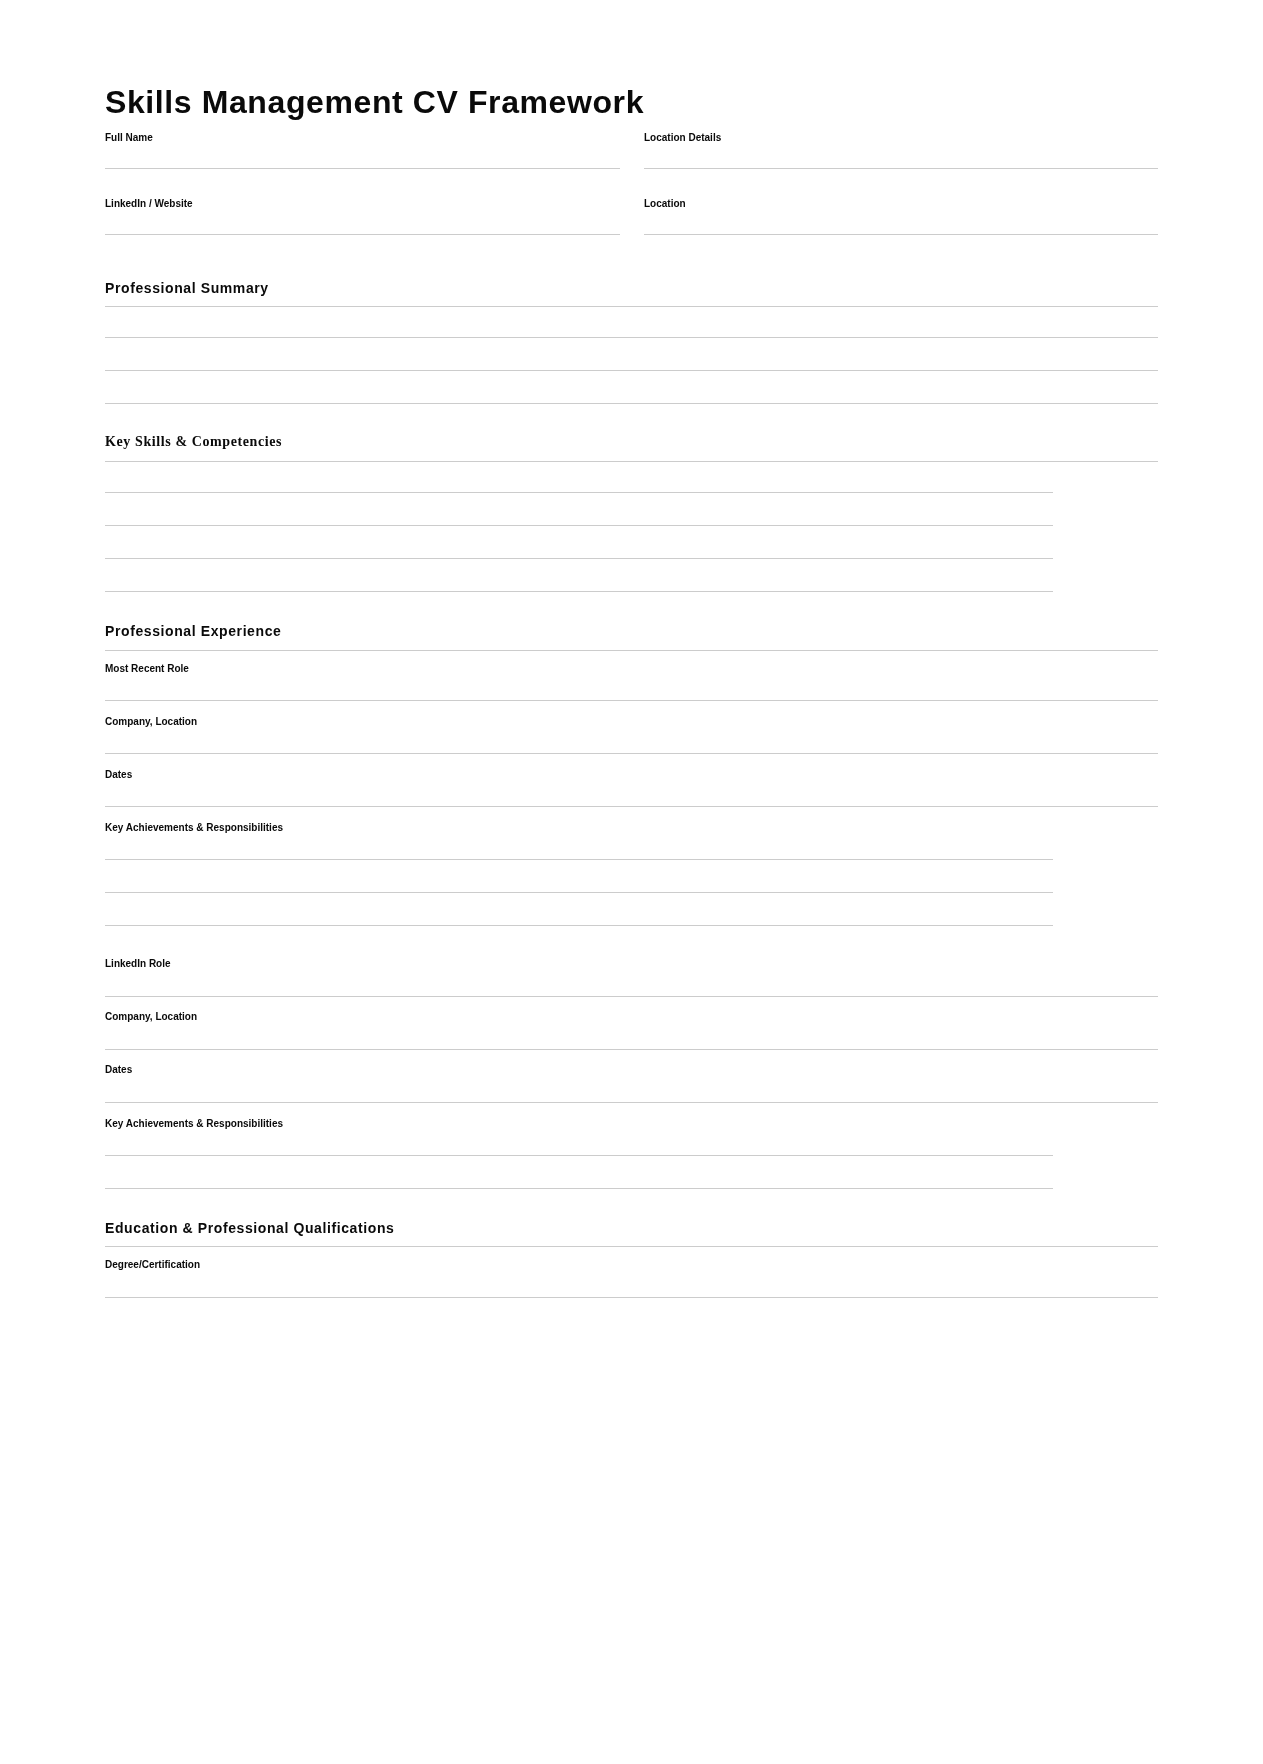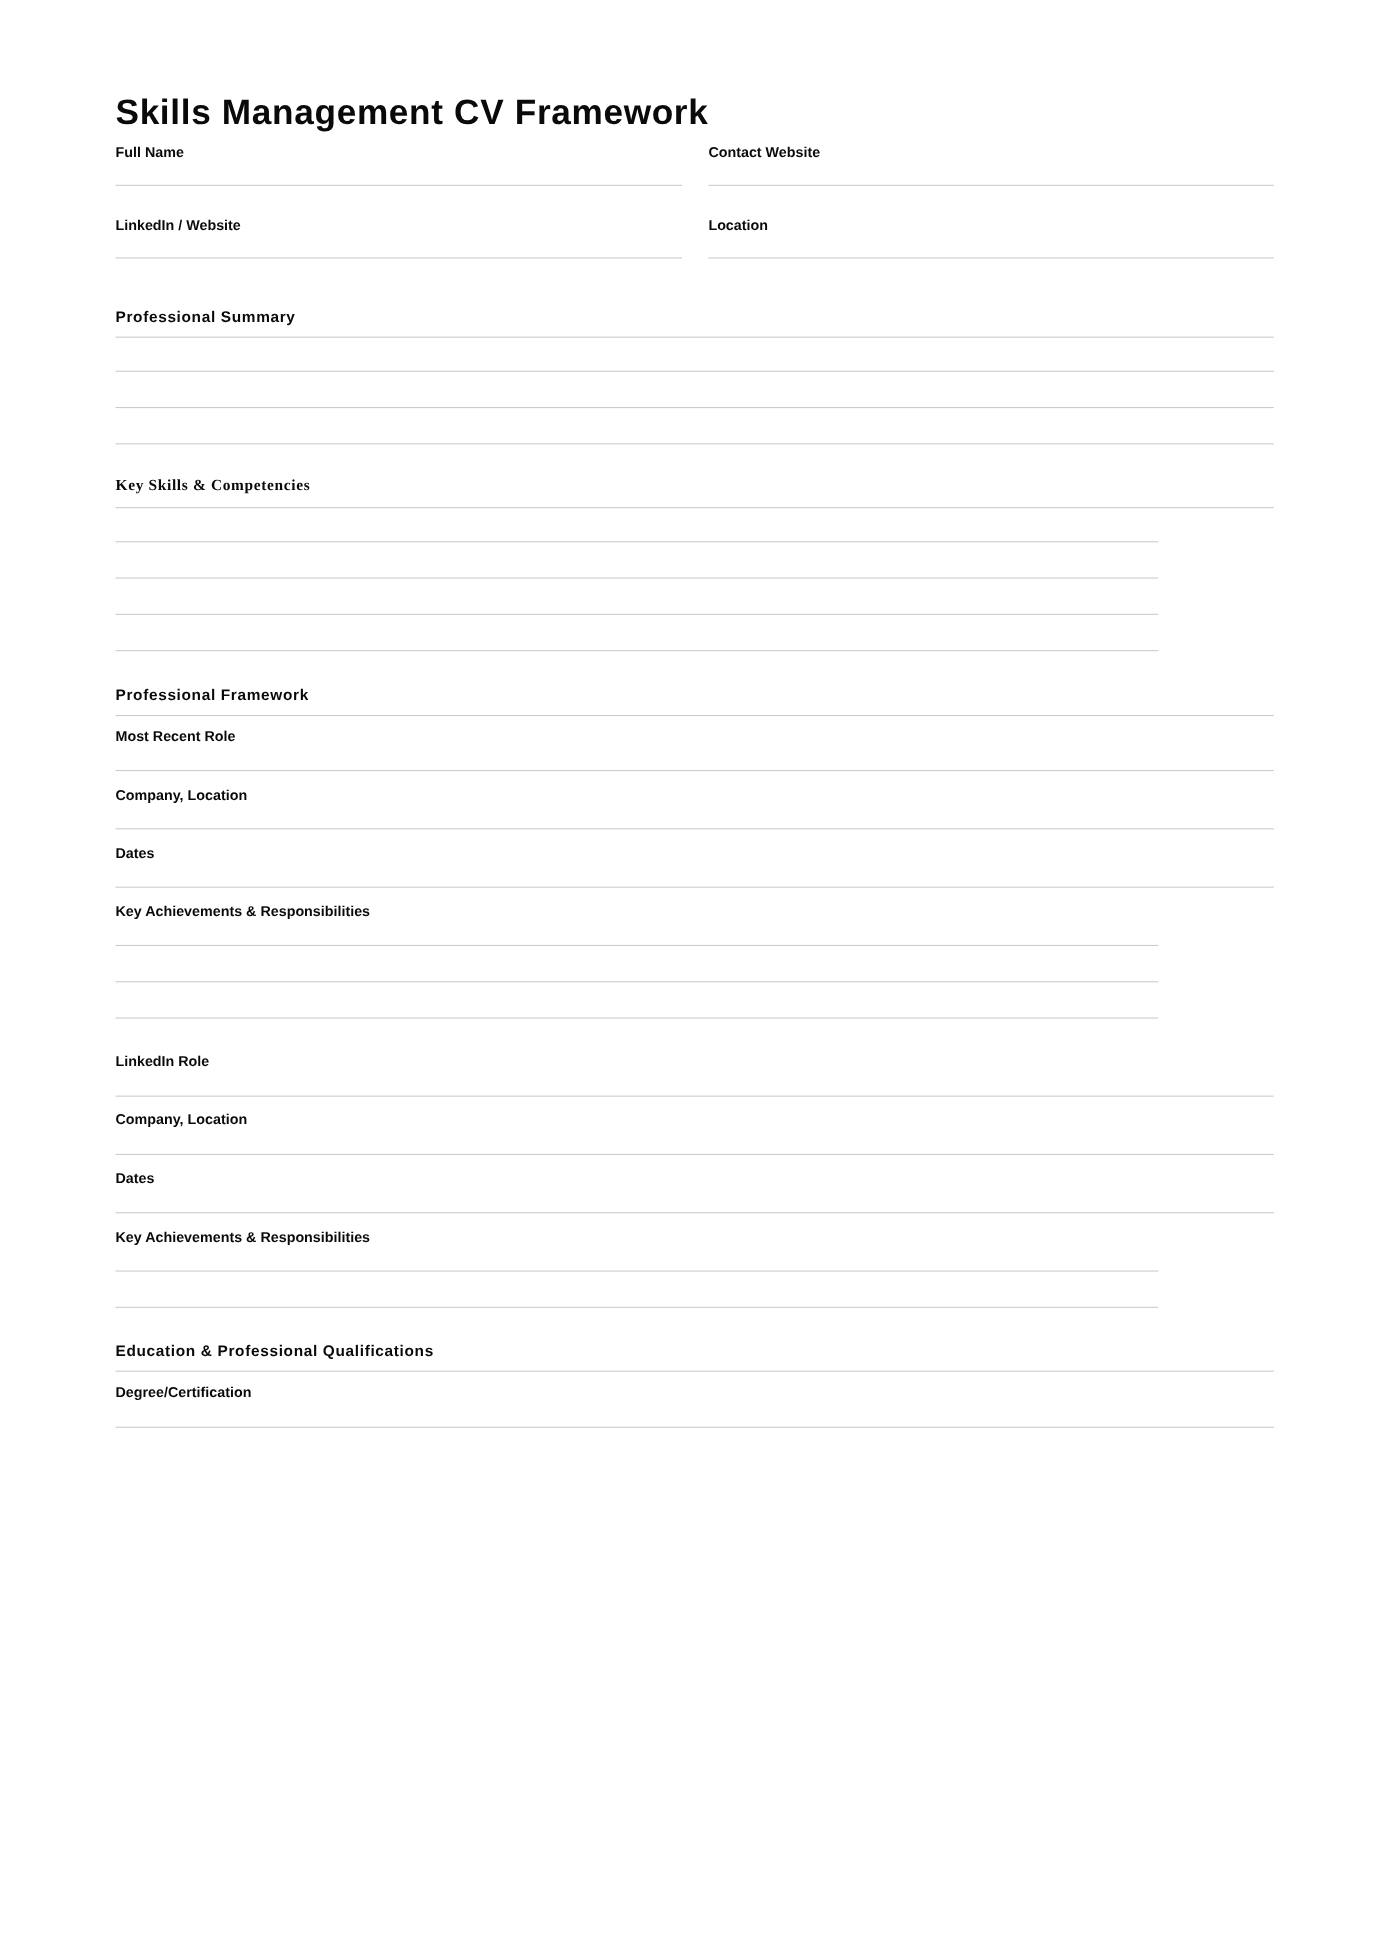--- a/index.html
+++ b/index.html
@@ -1,39 +1,39 @@
 <!DOCTYPE html>
 <html><head>
 <meta charset="utf-8">
 <style>
   html, body { margin: 0; padding: 0; background: #ffffff; }
   body { width: 1263px; height: 1764px; position: relative; overflow: hidden;
          font-family: "Liberation Sans", sans-serif; color: #0a0a0a; }
   .abs { position: absolute; }
   .title { left: 105px; top: 84px; font-size: 32px; font-weight: bold; line-height: 1.15;
            letter-spacing: 0.6px; white-space: nowrap; margin: 0; }
-  .label { font-size: 13px; font-weight: bold; line-height: 1.15; white-space: nowrap; }
+  .label { font-size: 10px; font-weight: bold; line-height: 1.15; white-space: nowrap; }
   .heading { font-size: 14px; font-weight: bold; line-height: 1.15; letter-spacing: 0.6px;
              white-space: nowrap; margin: 0; }
   .rule { height: 1px; background: #cccccc; }
   .w-full { left: 105px; width: 1053px; }
   .w-short { left: 105px; width: 948px; }
   .w-left { left: 105px; width: 515px; }
   .w-right { left: 644px; width: 514px; }
 </style>
 </head>
 <body>
 
 <h1 class="abs title">Skills Management CV Framework</h1>
 
 <div class="abs label" style="left:105px; top:132px;">Full Name</div>
 <div class="abs w-left" style="top:150px; height:18px;"></div>
 <div class="abs rule w-left" style="top:168px;"></div>
 
-<div class="abs label" style="left:644px; top:132px;">Contact Website</div>
+<div class="abs label" style="left:644px; top:132px;">Location Details</div>
 <div class="abs w-right" style="top:150px; height:18px;"></div>
 <div class="abs rule w-right" style="top:168px;"></div>
 
 <div class="abs label" style="left:105px; top:198px;">LinkedIn / Website</div>
 <div class="abs w-left" style="top:216px; height:18px;"></div>
 <div class="abs rule w-left" style="top:234px;"></div>
 
 <div class="abs label" style="left:644px; top:198px;">Location</div>
 <div class="abs w-right" style="top:216px; height:18px;"></div>
 <div class="abs rule w-right" style="top:234px;"></div>
@@ -51,21 +51,21 @@
 <div class="abs rule w-full" style="top:461px;"></div>
 <div class="abs w-short" style="top:462px; height:30px;"></div>
 <div class="abs rule w-short" style="top:492px;"></div>
 <div class="abs w-short" style="top:493px; height:32px;"></div>
 <div class="abs rule w-short" style="top:525px;"></div>
 <div class="abs w-short" style="top:526px; height:32px;"></div>
 <div class="abs rule w-short" style="top:558px;"></div>
 <div class="abs w-short" style="top:559px; height:32px;"></div>
 <div class="abs rule w-short" style="top:591px;"></div>
 
-<h2 class="abs heading" style="left:105px; top:623px;">Professional Framework</h2>
+<h2 class="abs heading" style="left:105px; top:623px;">Professional Experience</h2>
 <div class="abs rule w-full" style="top:650px;"></div>
 
 <div class="abs label" style="left:105px; top:663px;">Most Recent Role</div>
 <div class="abs w-full" style="top:681px; height:19px;"></div>
 <div class="abs rule w-full" style="top:700px;"></div>
 
 <div class="abs label" style="left:105px; top:716px;">Company, Location</div>
 <div class="abs w-full" style="top:734px; height:19px;"></div>
 <div class="abs rule w-full" style="top:753px;"></div>
 

